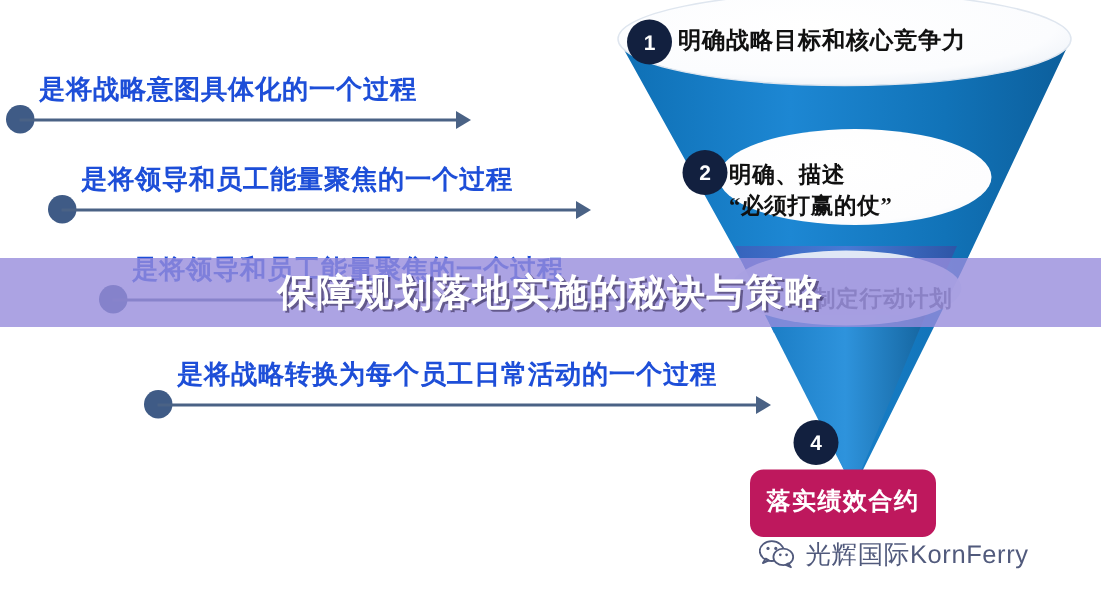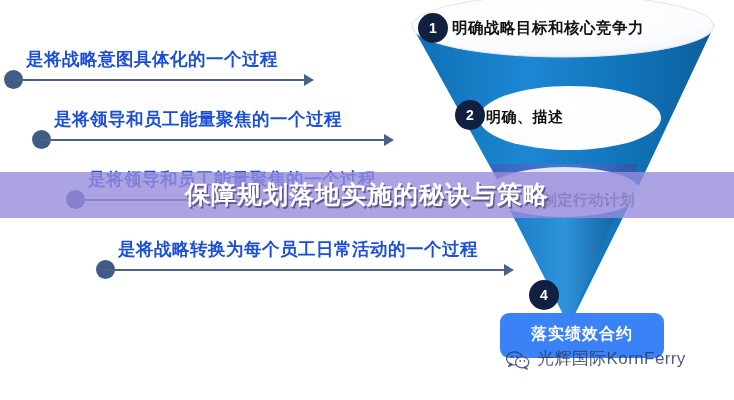--- a/index.html
+++ b/index.html
@@ -131,23 +131,23 @@
     color: #3d3f52;
     opacity: 0.85;
     margin-left: 42px;
   }
 
   
   #outcome-box {
     position: absolute;
     left: 500px;
     top: 313px;
-    width: 164px;
+    width: 124px;
     height: 45px;
-    background: #3b82f6;
+    background: #be185d;
     border-radius: 9px;
     z-index: 5;
   }
   #outcome-label {
     position: absolute;
     left: 0; right: 0;
     top: 11px;
     text-align: center;
     color: #ffffff;
     font-size: 16px;
@@ -176,24 +176,24 @@
     font-weight: bold;
     color: #ffffff;
     letter-spacing: 1px;
     text-shadow: 1.6px 1.6px 0 rgba(40,30,70,0.55);
   }
 
   
   #watermark {
     position: absolute;
     left: 506px;
-    top: 347px;
+    top: 358px;
     z-index: 12;
     display: flex;
-    align-items: flex-end;
+    align-items: center;
     gap: 7px;
     opacity: 0.82;
   }
   #watermark-text {
     font-family: "Liberation Sans", sans-serif;
     font-size: 17px;
     color: #2b3660;
     letter-spacing: 0.4px;
     white-space: nowrap;
   }
@@ -252,20 +252,21 @@
 
       <ellipse cx="165" cy="30" rx="151" ry="31" fill="url(#discTop)"></ellipse>
       <ellipse cx="165" cy="30" rx="151" ry="31" fill="none" stroke="#dfe6ef" stroke-width="1"></ellipse>
     </svg>
   </div>
 
   <div id="stage1-label" class="stage-label">明确战略目标和核心竞争力</div>
 
   <div id="stage2-label" class="stage-label">
     <div>明确、描述</div>
+    <div>“必须打赢的仗”</div>
   </div>
 
   <div id="stage3-label" class="stage-label">制定行动计划</div>
 
   <div id="badge1" class="badge">1</div>
   <div id="badge2" class="badge">2</div>
   <div id="badge4" class="badge">4</div>
 
   <div id="outcome-box">
     <div id="outcome-label">落实绩效合约</div>

